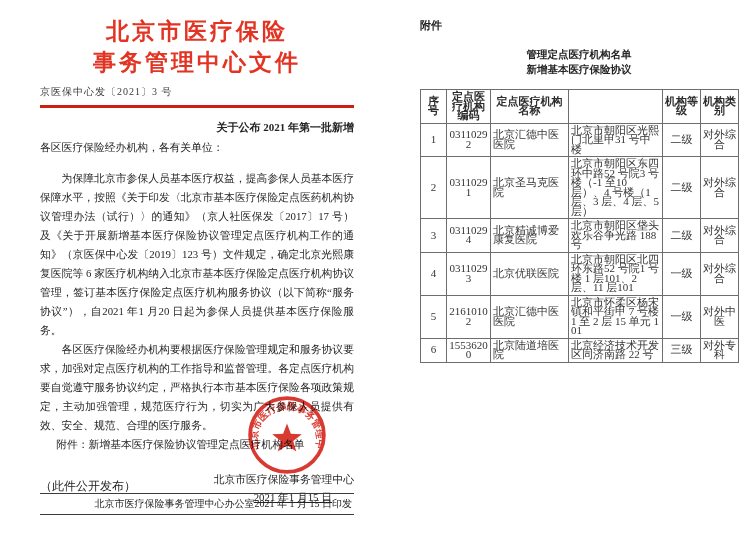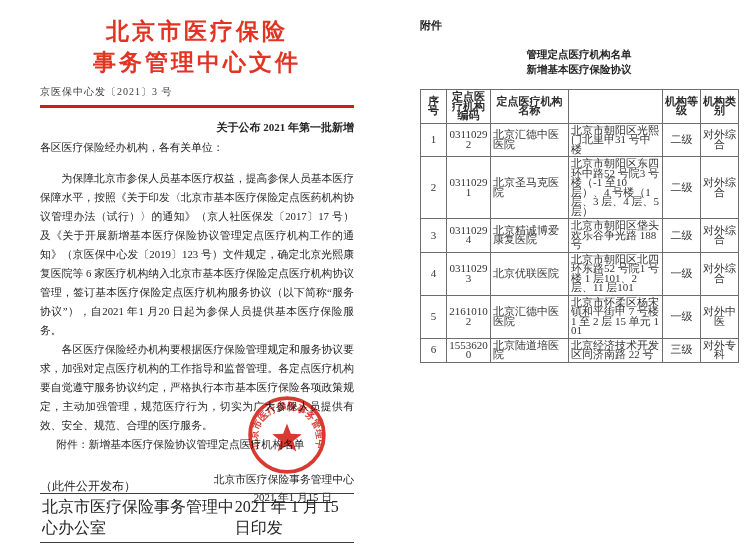--- a/index.html
+++ b/index.html
@@ -27,22 +27,22 @@
   }
   .body-par.first{margin-top:14px;}
   .attachment-note{font-size:10.8px;line-height:19px;color:#242424;text-indent:1.5em;}
   .sign-block{text-align:right;font-size:10.8px;line-height:18px;margin-top:16px;color:#242424;}
   .sign-date{padding-right:22px;text-decoration:underline;}
   #seal{position:absolute;left:206px;top:382px;width:82px;height:82px;opacity:.92;mix-blend-mode:multiply;pointer-events:none;}
   .public-note{position:absolute;left:0;top:466px;font-size:12px;color:#242424;}
   .doc-footer{
     position:absolute;left:0;top:481px;width:314px;
     border-top:1.2px solid #3c3c3c;border-bottom:1.2px solid #3c3c3c;
-    display:flex;justify-content:flex-start;align-items:center;
-    font-size:16px;color:#242424;padding:3px 2px;box-sizing:border-box;
+    display:flex;justify-content:flex-end;align-items:center;
+    font-size:10px;color:#242424;padding:3px 2px;box-sizing:border-box;
   }
   
   #right-page{position:absolute;left:420px;top:18px;width:318px;}
   .att-label{font-weight:bold;font-size:11px;color:#222;}
   .att-title{text-align:center;font-size:10.5px;font-weight:600;line-height:15px;margin-top:14px;color:#242424;}
   table.inst{
     border-collapse:collapse;margin-top:12px;width:318px;table-layout:fixed;
     font-size:11px;color:#333;
   }
   table.inst th,table.inst td{

